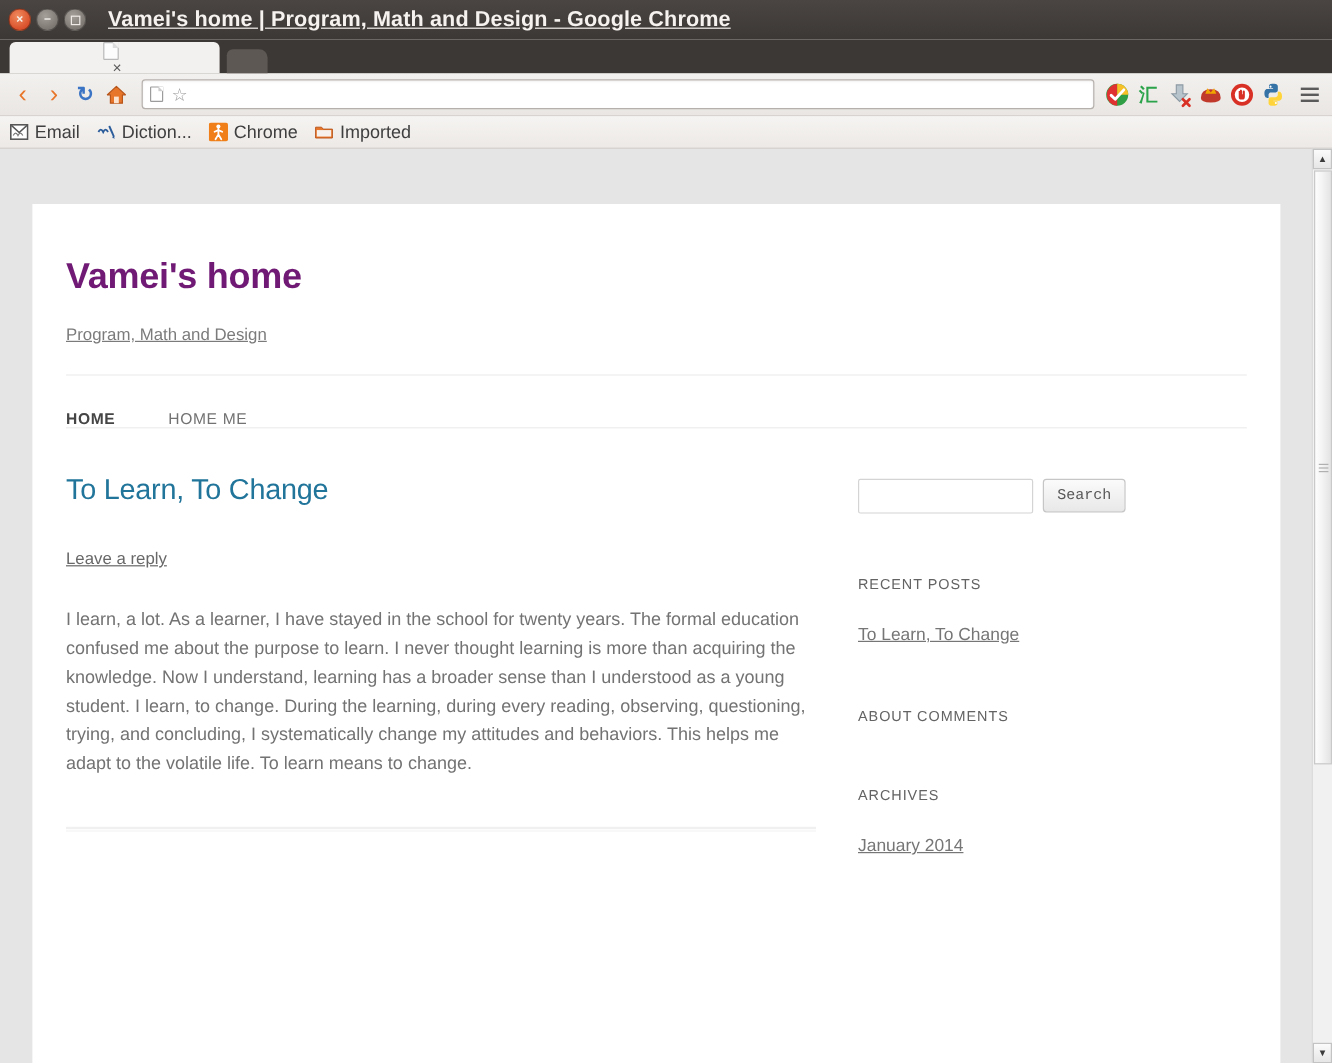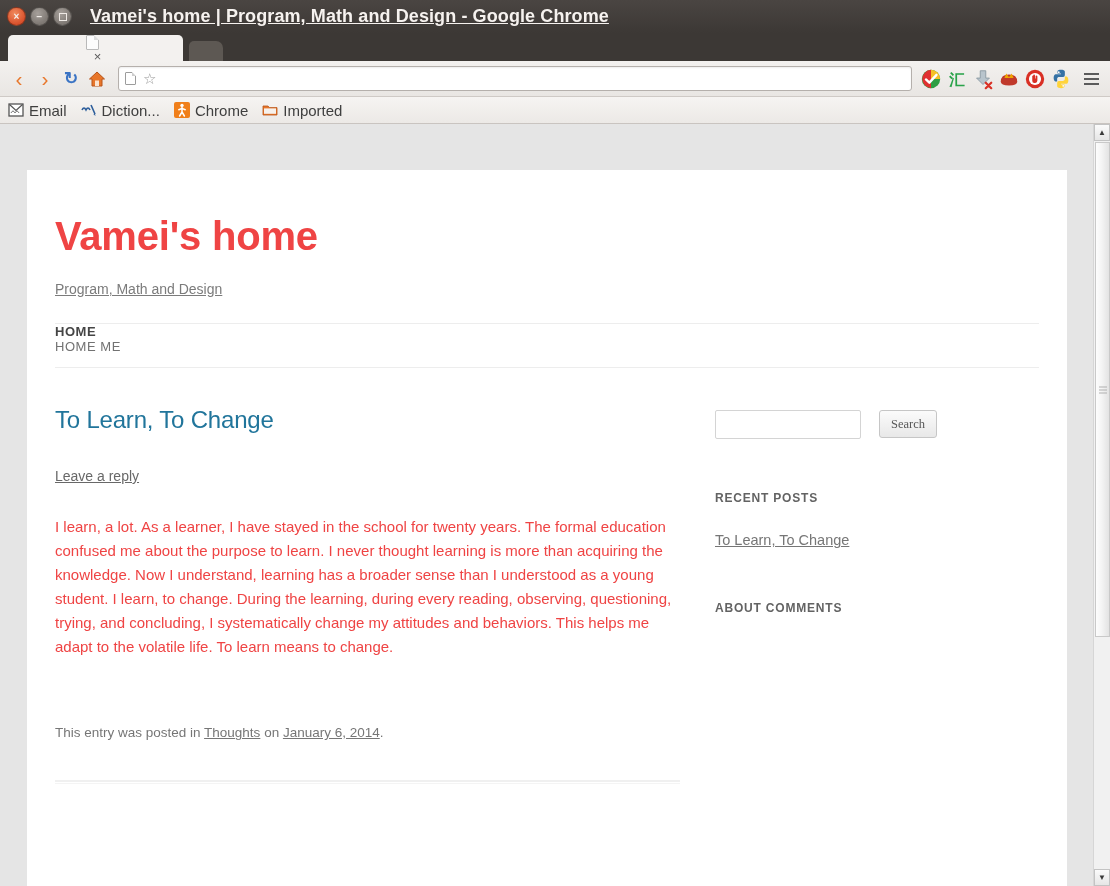--- a/index.html
+++ b/index.html
@@ -182,55 +182,55 @@
     position: absolute;
     left: 27px; top: 46px;
     width: 1040px;
     min-height: 720px;
     background: #ffffff;
   }
 
   
   #site-header { padding: 44px 28px 0 28px; }
   #site-title {
-    font-size: 40px; font-weight: bold; color: #ef4444;
+    font-size: 30px; font-weight: bold; color: #701a75;
     letter-spacing: -.2px; margin: 0;
   }
   #site-desc {
     font-size: 14px; color: #7b7b7b;
     margin: 22px 0 0 0;
     text-decoration: underline;
   }
   #navbar {
     margin: 26px 28px 0 28px;
     border-top: 1px solid #ededed;
     border-bottom: 1px solid #ededed;
     height: 45px;
-    display: flex; align-items: flex-start; flex-direction: column;
+    display: flex; align-items: flex-end;
   }
   .navitem { font-size: 13px; color: #727272; letter-spacing: .55px; margin-right: 44px; }
   .navitem.current { color: #454545; font-weight: bold; }
 
   
   #columns { display: flex; padding: 0 28px; margin-top: 38px; }
   #content { width: 660px; flex: 0 0 auto; padding-right: 28px; }
   #sidebar { width: 265px; flex: 0 0 auto; padding-top: 4px; }
 
   #post-title {
     font-size: 24px; font-weight: normal; color: #21759b;
     margin: 0; letter-spacing: -.2px;
   }
   #post-replylink {
     display: inline-block;
     font-size: 14px; color: #686868;
     text-decoration: underline;
     margin-top: 34px;
   }
   #post-body {
-    font-size: 15px; color: #ef4444;
+    font-size: 15px; color: #737373;
     line-height: 24px;
     margin: 30px 0 0 0;
     width: 625px;
   }
   #post-meta {
     font-size: 13.5px; color: #767676;
     margin-top: 66px;
   }
   #post-meta a { color: #767676; text-decoration: underline; }
   #post-divider {
@@ -247,33 +247,33 @@
     width: 146px; height: 29px;
     border: 1px solid #d4d4d4;
     background: #fff;
     font-size: 13px; color: #333;
     padding: 0 7px;
     font-family: "Liberation Sans", sans-serif;
     border-radius: 2px;
     outline: none;
   }
   #search-button {
-    margin-left: 18px;
+    margin-left: 8px;
     height: 28px;
     padding: 0 11px;
     font-size: 12.5px; color: #575757;
     background: linear-gradient(to bottom, #fbfbfb, #e8e8e8);
     border: 1px solid #c6c6c6;
     border-radius: 3px;
-    font-family: Liberation Serif, serif;
+    font-family: Liberation Mono, monospace;
     cursor: default;
   }
   .widget { margin-top: 52px; }
   .widget-title {
-    font-size: 12px; font-weight: bold; color: #636363;
+    font-size: 12px; font-weight: normal; color: #636363;
     letter-spacing: .8px;
     margin: 0 0 26px 0;
   }
   .widget-link {
     font-size: 14.5px; color: #767676;
     text-decoration: underline;
     display: inline-block;
   }
   .widget.empty .widget-title { margin-bottom: 0; }
 
@@ -440,41 +440,42 @@
         <span class="navitem current">HOME</span>
         <span class="navitem">HOME ME</span>
       </div>
 
       <div id="columns">
 
         <div id="content">
           <h2 id="post-title">To Learn, To Change</h2>
           <a id="post-replylink" href="#">Leave a reply</a>
           <p id="post-body">I learn, a lot. As a learner, I have stayed in the school for twenty years. The formal education confused me about the purpose to learn. I never thought learning is more than acquiring the knowledge. Now I understand, learning has a broader sense than I understood as a young student. I learn, to change. During the learning, during every reading, observing, questioning, trying, and concluding, I systematically change my attitudes and behaviors. This helps me adapt to the volatile life. To learn means to change.</p>
-          <div id="post-meta">
-            <span>This entry was posted in </span><a href="#">Thoughts</a><span> on </span><a href="#">January 6, 2014</a><span>.</span>
-          </div>
           <div id="post-divider"></div>
         </div>
 
         <div id="sidebar">
           <div id="searchrow">
             <input id="search-input" type="text" placeholder="" style="">
             <button id="search-button">Search</button>
           </div>
 
           <div class="widget">
             <h3 class="widget-title">RECENT POSTS</h3>
             <a href="#" class="widget-link">To Learn, To Change</a>
           </div>
 
           <div class="widget empty">
             <h3 class="widget-title">ABOUT COMMENTS</h3>
           </div>
 
+          <div class="widget">
+            <h3 class="widget-title">ARCHIVES</h3>
+            <a href="#" class="widget-link">January 2014</a>
+          </div>
 
         </div>
 
       </div>
     </div>
 
   </div>
 
   <div id="scrollbar">
     <div class="sb-arrow up">

